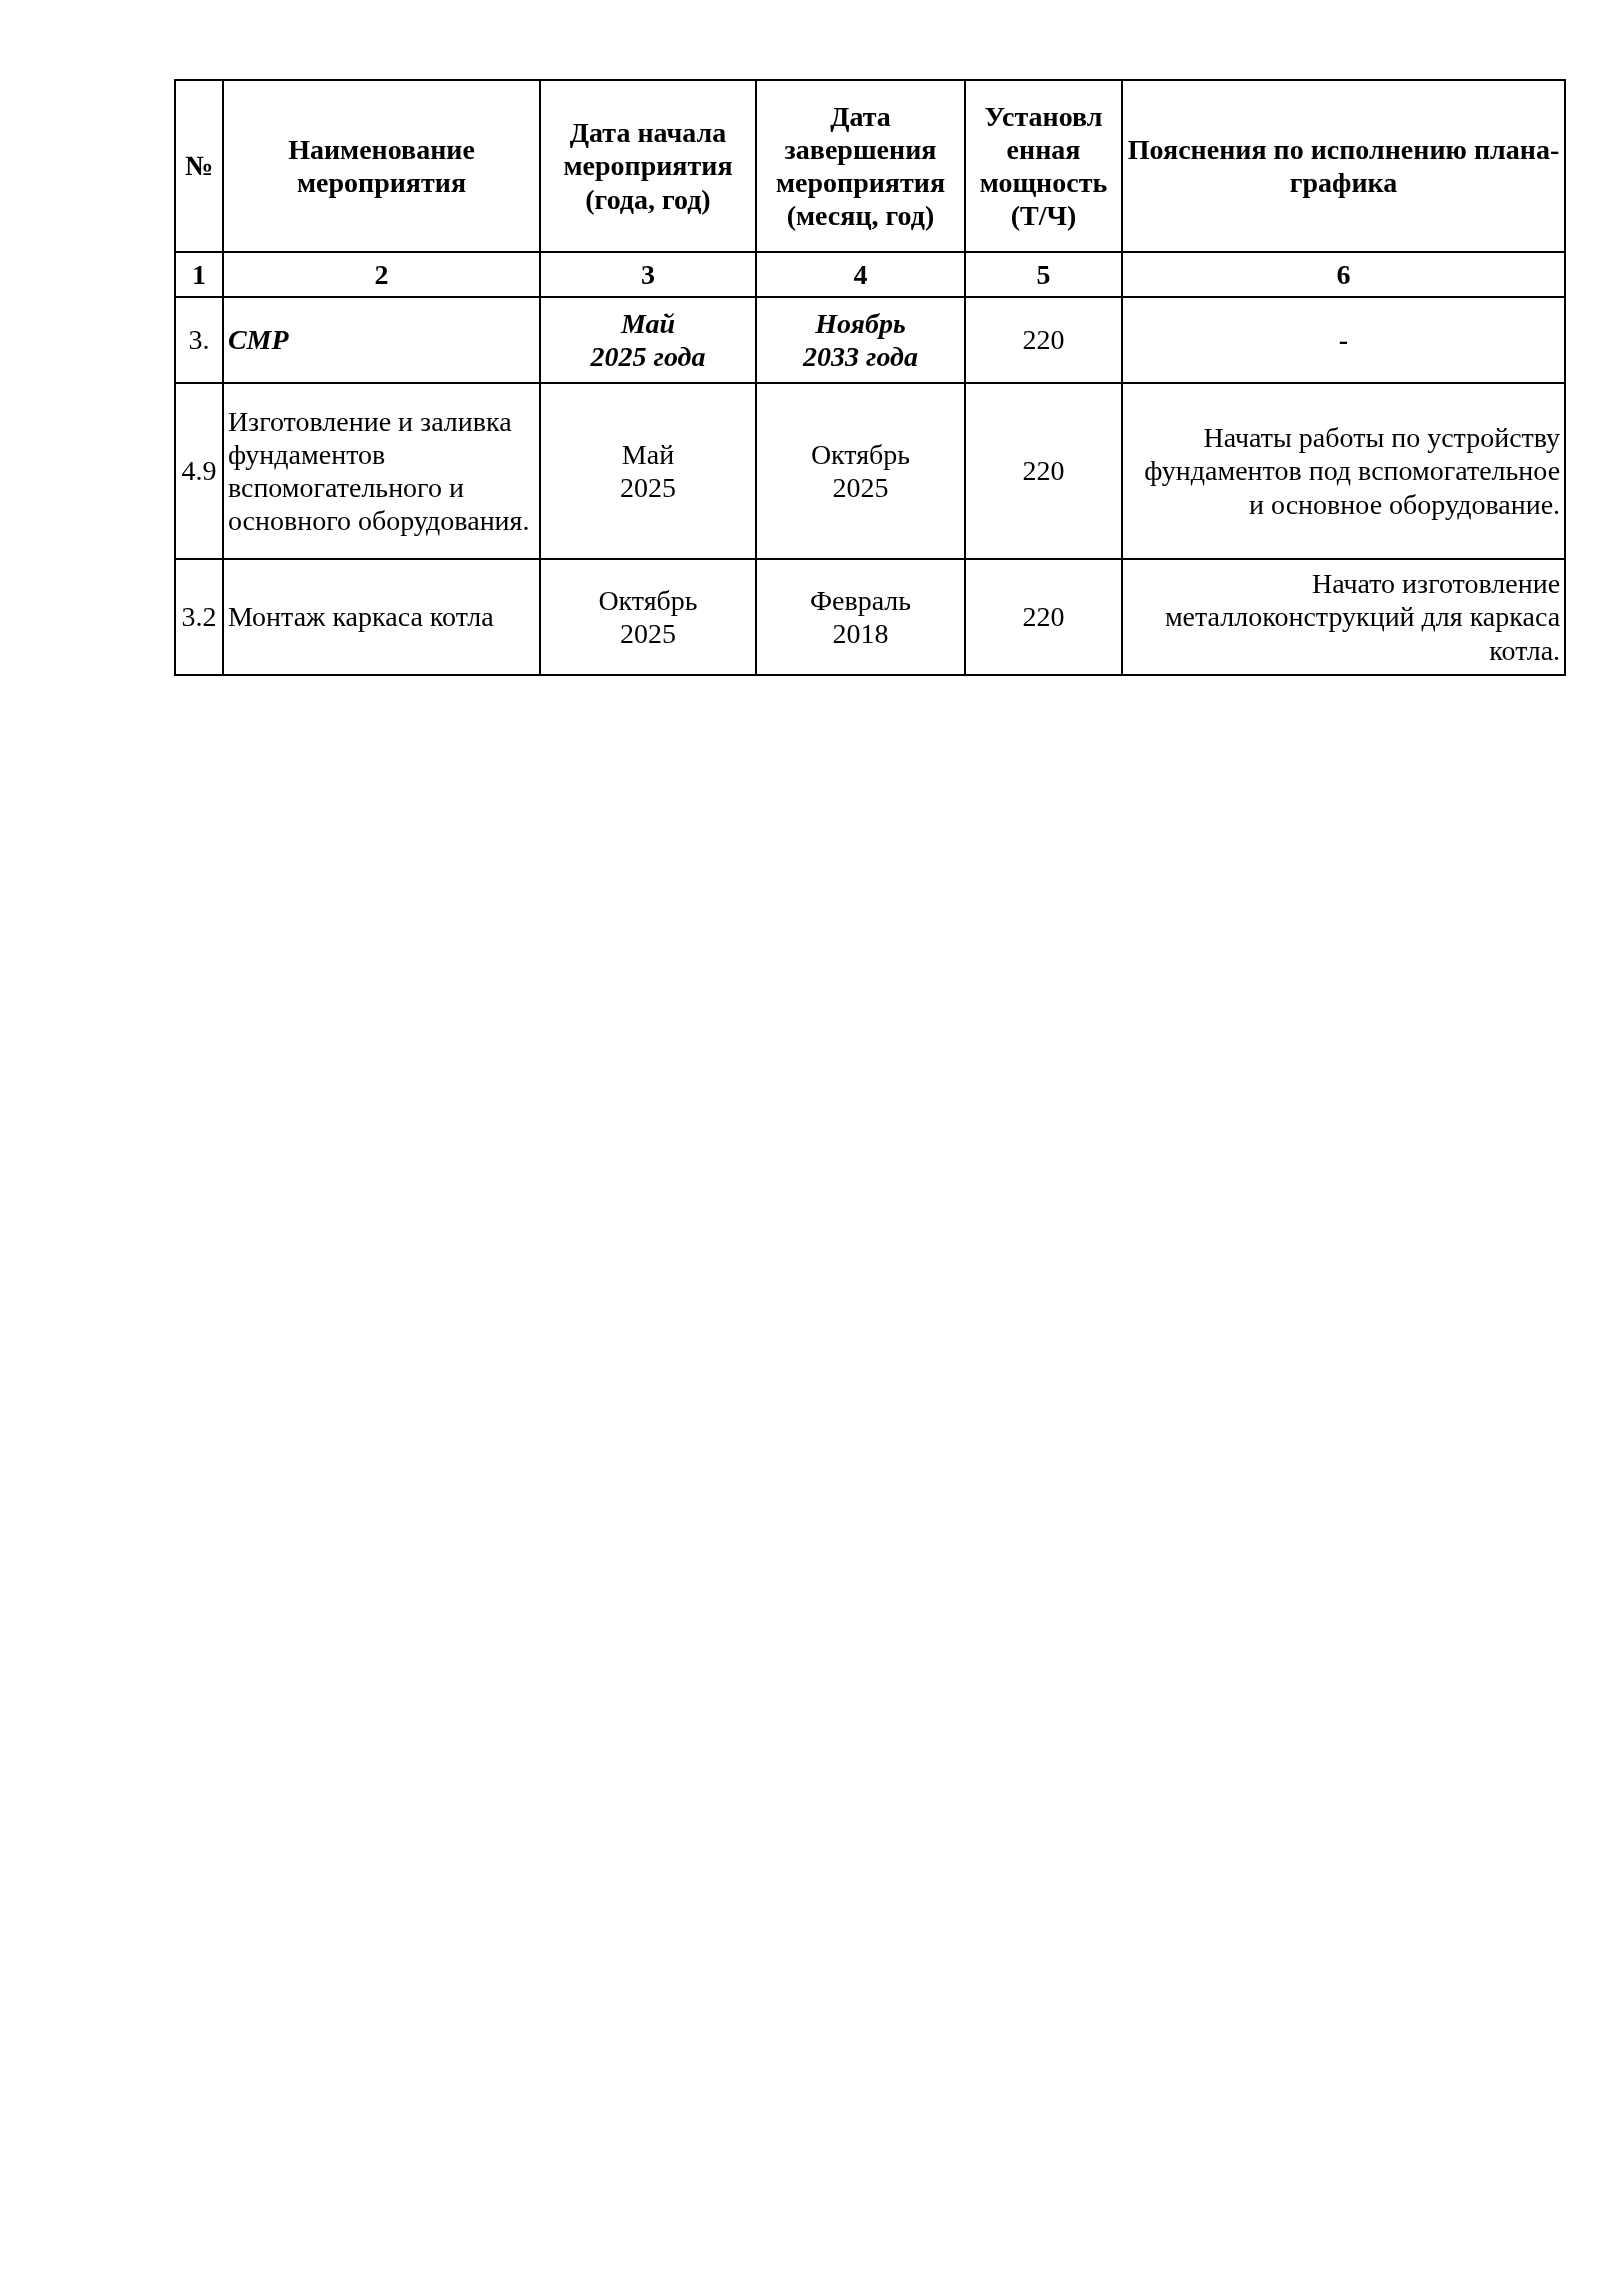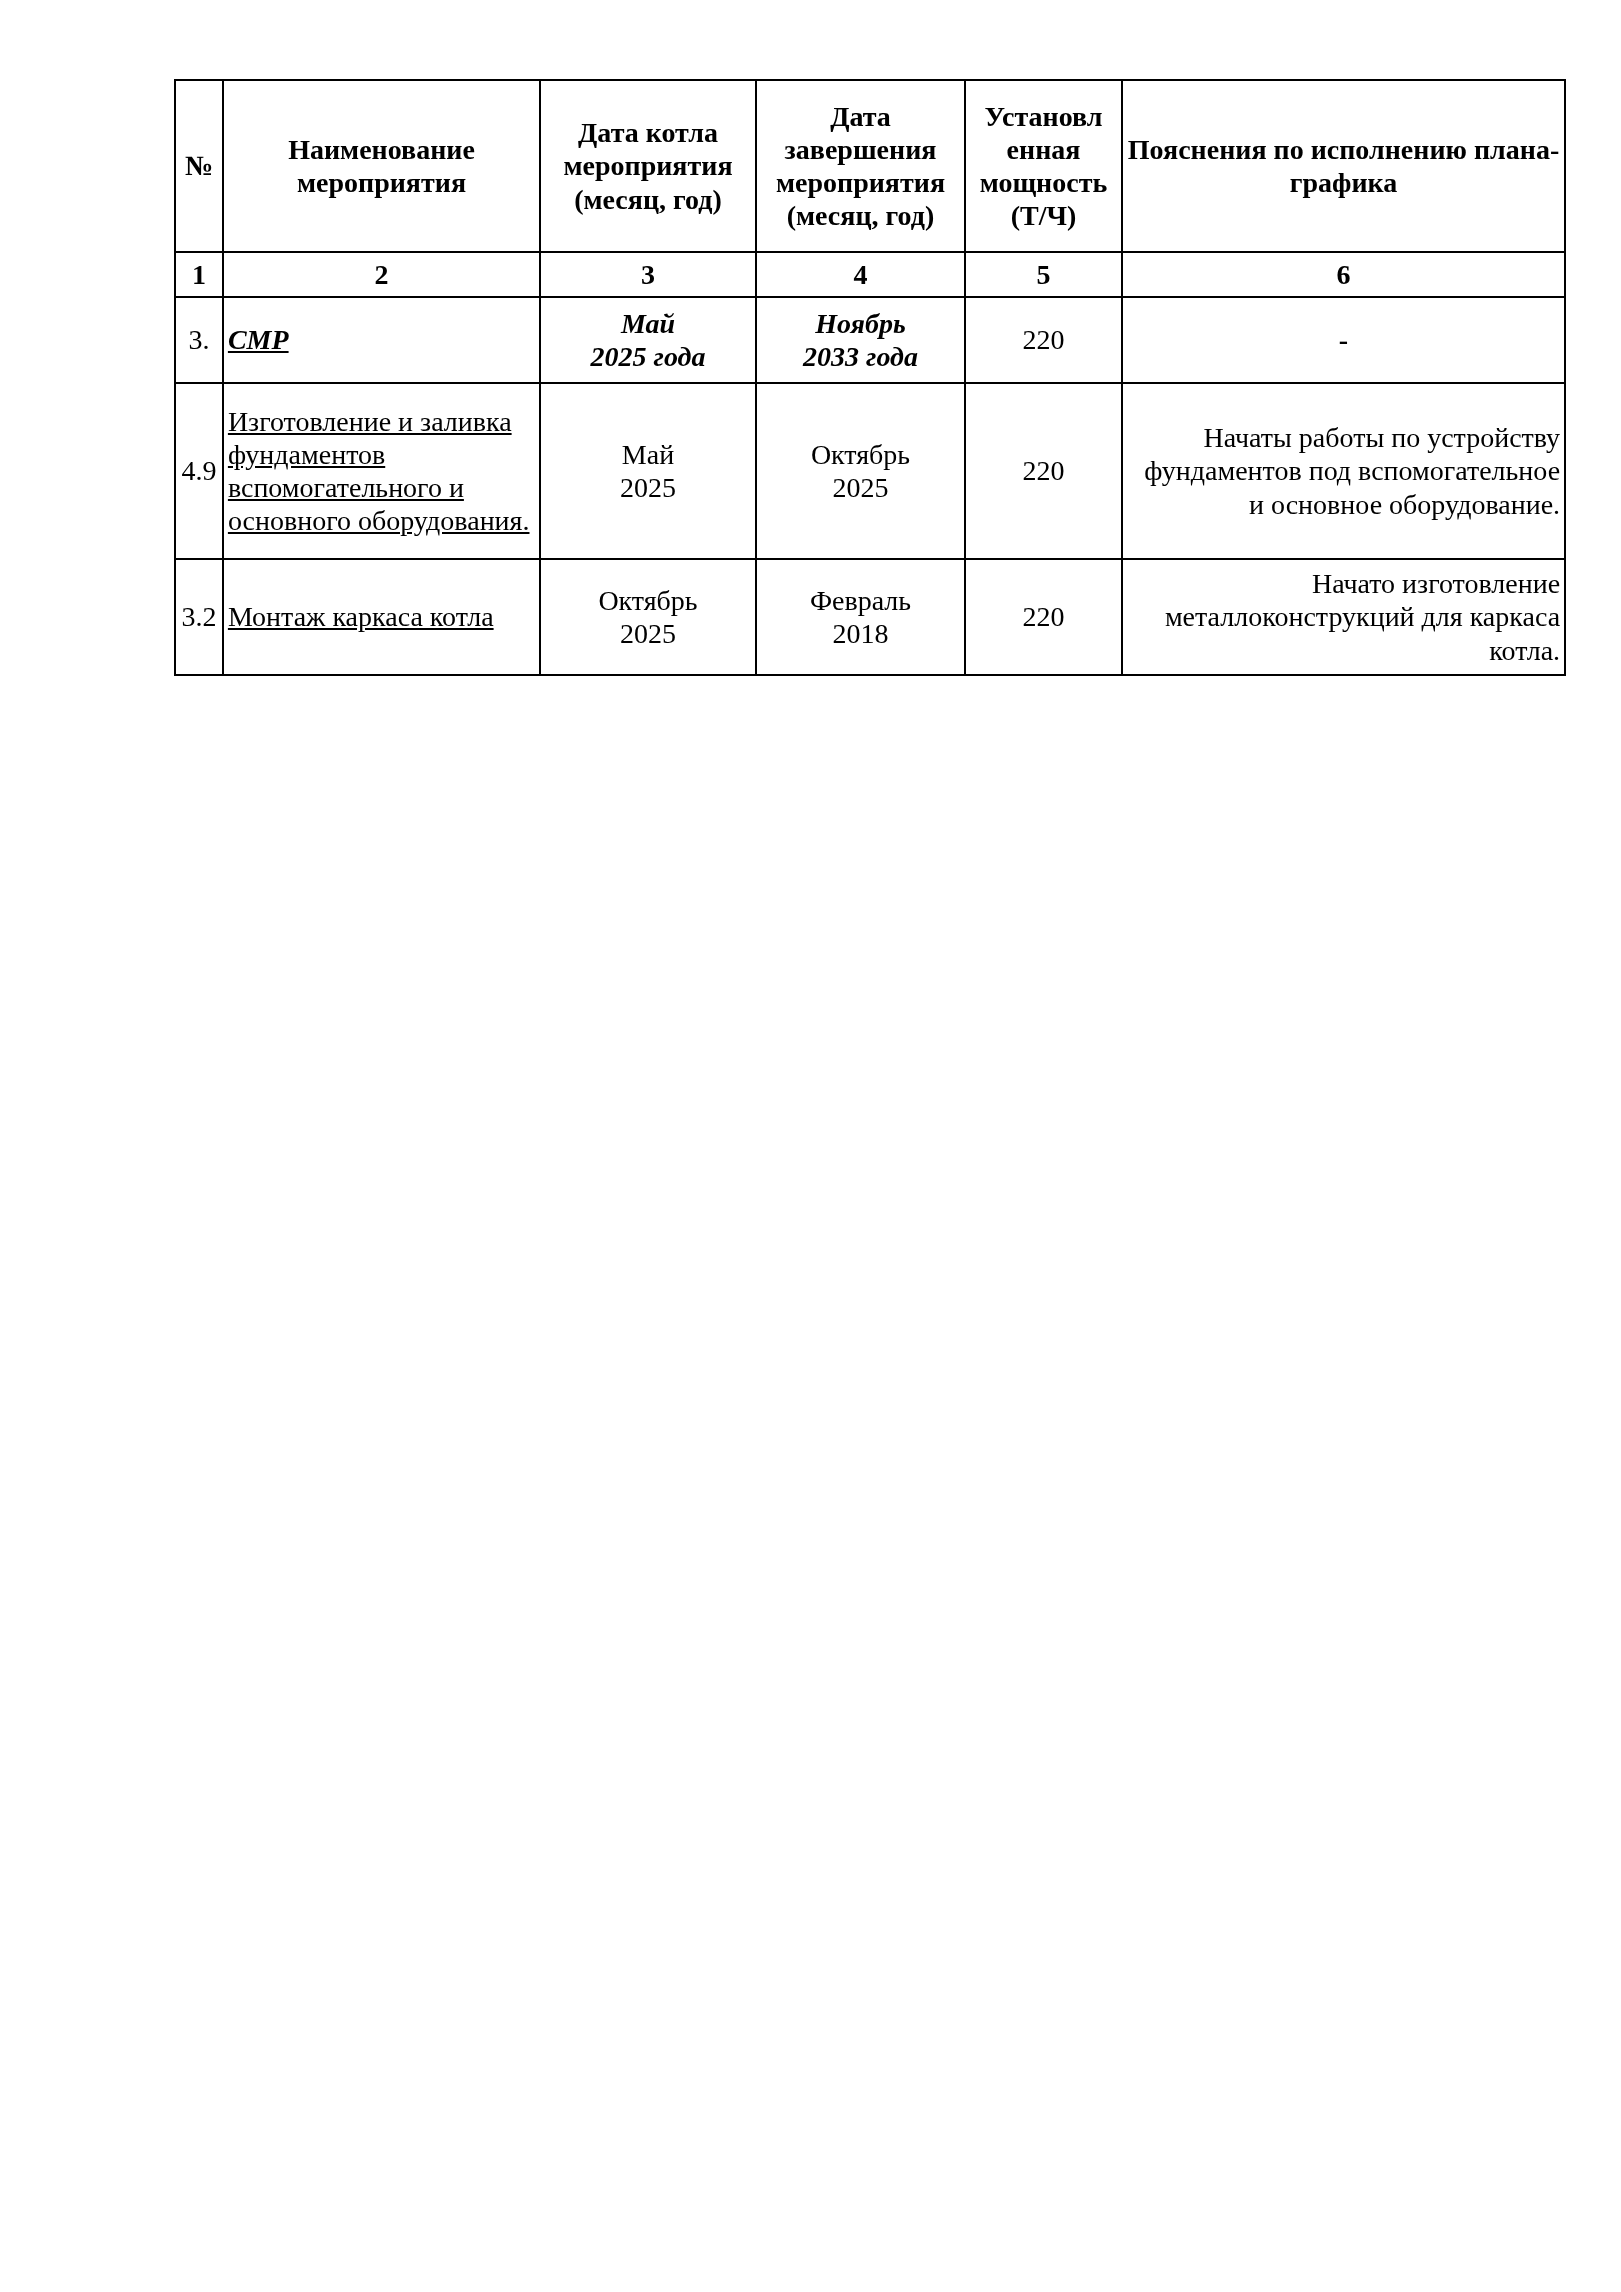--- a/index.html
+++ b/index.html
@@ -48,21 +48,21 @@
     text-align: center;
     height: 39px;
     border-top: 2.9px solid #000000;
     border-bottom: 2.9px solid #000000;
   }
   tr.row-3   td { height: 80px; }
   tr.row-3-1 td { height: 170px; }
   tr.row-3-2 td { height: 110px; }
 
   td.c-num      { text-align: center; padding: 2px 1px; }
-  td.c-name     { text-align: left; text-decoration: underline; }
+  td.c-name     { text-align: left; }
   td.c-start,
   td.c-end,
   td.c-capacity { text-align: center; }
   td.c-notes    { text-align: right; }
 
   tr.row-3 td.c-name,
   tr.row-3 td.c-start,
   tr.row-3 td.c-end {
     font-weight: bold;
     font-style: italic;
@@ -82,21 +82,21 @@
       <col style="width:317px">
       <col style="width:216px">
       <col style="width:209px">
       <col style="width:157px">
       <col style="width:443px">
     </colgroup>
     <tbody>
       <tr class="header-row">
         <th>№</th>
         <th>Наименование мероприятия</th>
-        <th>Дата котла мероприятия (месяц, год)</th>
+        <th>Дата начала мероприятия (года, год)</th>
         <th>Дата завершения мероприятия (месяц, год)</th>
         <th>Установл
 енная
 мощность
 (Т/Ч)</th>
         <th>Пояснения по исполнению плана-графика</th>
       </tr>
 
       <tr class="colnum-row">
         <td>1</td>

